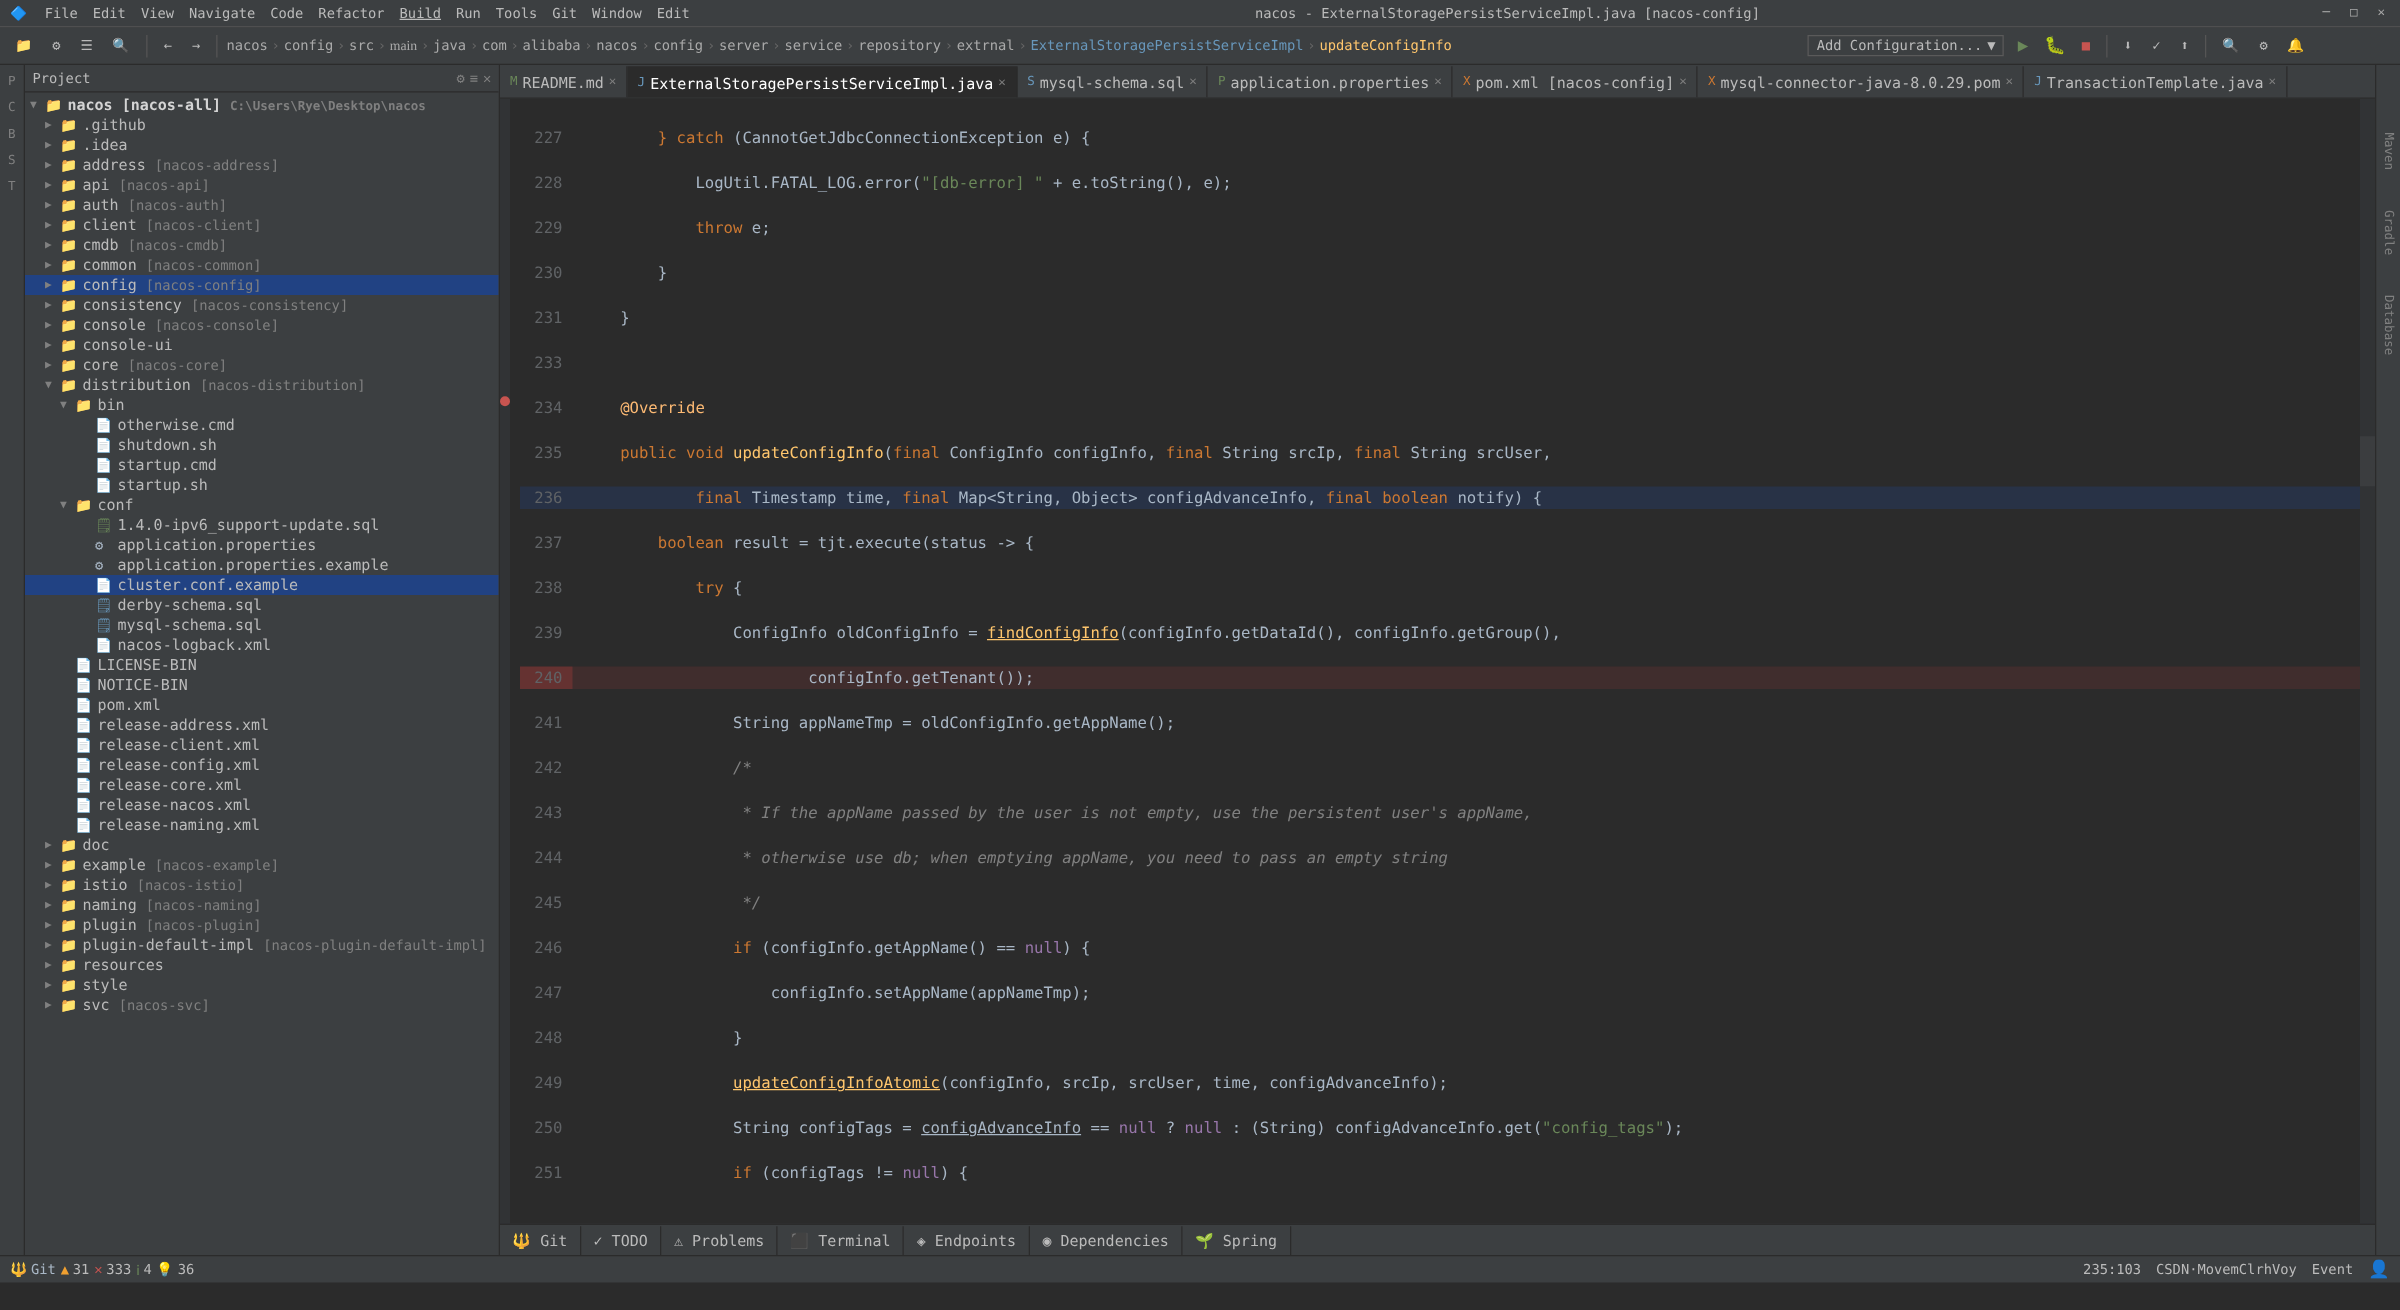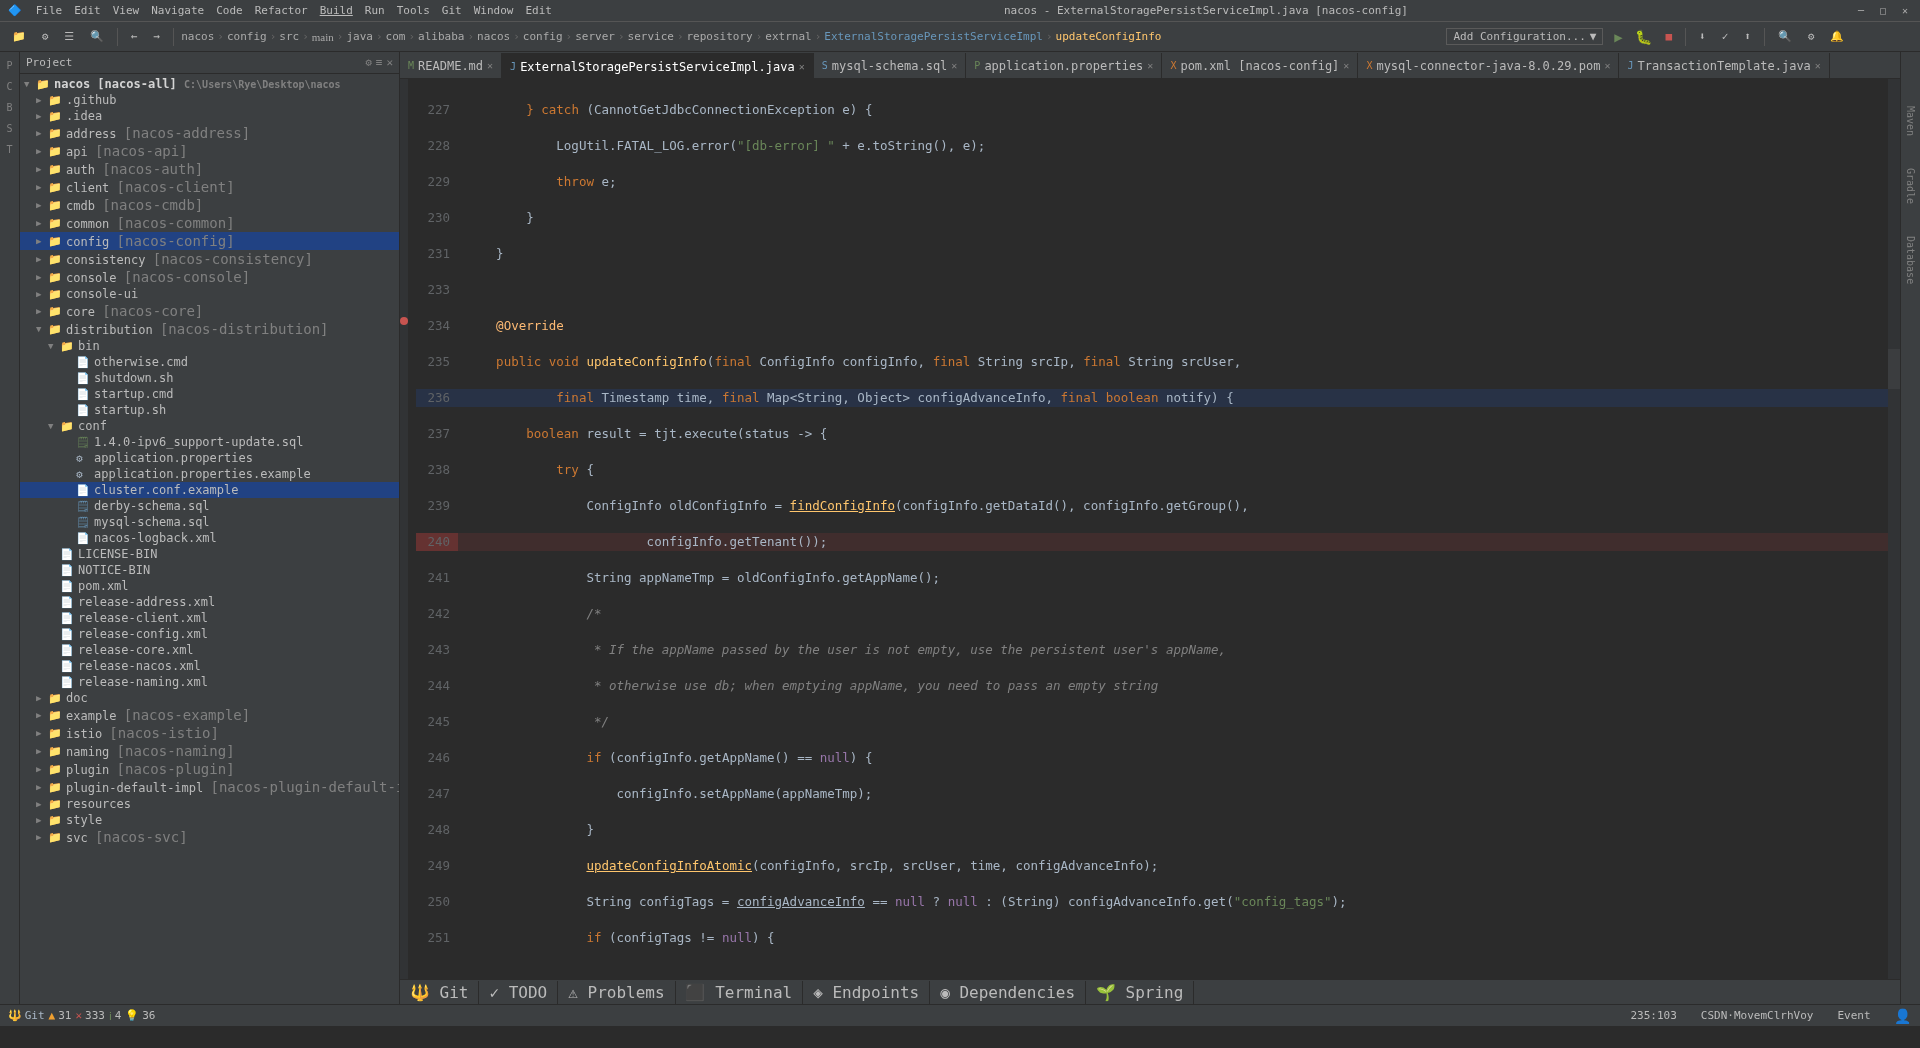--- a/index.html
+++ b/index.html
@@ -31,21 +31,21 @@
     #project-tree-content::-webkit-scrollbar { width: 6px; }
     #project-tree-content::-webkit-scrollbar-track { background: #3c3f41; }
     #project-tree-content::-webkit-scrollbar-thumb { background: #555; }
 
     .tree-item { display: flex; align-items: center; padding: 1px 0; cursor: pointer; white-space: nowrap; font-size: 12px; }
     .tree-item.selected { background: #214283; }
     .tree-item .indent { display: inline-block; flex-shrink: 0; }
     .tree-item .arrow { width: 12px; display: inline-block; color: #808080; font-size: 9px; flex-shrink: 0; }
     .tree-item .icon { width: 16px; display: inline-block; flex-shrink: 0; margin-right: 2px; font-size: 11px; }
     .tree-item .label { color: #bbbbbb; }
-    .tree-item .label .module { color: #808080; font-size: 14px; }
+    .tree-item .label .module { color: #808080; font-size: 11px; }
     .tree-item .label.root { color: #d4d4d4; font-weight: bold; }
 
     
     #editor-area { flex: 1; display: flex; flex-direction: column; background: #2b2b2b; overflow: hidden; }
     #tabs-bar { height: 27px; background: #3c3f41; display: flex; align-items: flex-end; border-bottom: 1px solid #2b2b2b; overflow-x: auto; }
     #tabs-bar::-webkit-scrollbar { height: 0; }
     .tab { height: 25px; display: flex; align-items: center; padding: 0 8px; font-size: 12px; color: #bbbbbb; border-right: 1px solid #2b2b2b; cursor: pointer; white-space: nowrap; gap: 4px; flex-shrink: 0; }
     .tab.active { background: #2b2b2b; color: #ffffff; border-top: 2px solid transparent; }
     .tab .tab-close { font-size: 10px; color: #808080; }
     .tab .tab-icon { font-size: 10px; }
@@ -69,27 +69,27 @@
     .annot { color: #fdba74; }
     .underline { text-decoration: underline; }
 
     
     #scroll-map { width: 12px; background: #313335; position: relative; }
     .scroll-highlight { background: rgba(255,255,255,0.05); width: 100%; height: 40px; position: absolute; top: 30%; }
 
     
     #status-bar { height: 22px; background: #3c3f41; display: flex; align-items: center; padding: 0 8px; font-size: 11px; color: #bbbbbb; border-top: 1px solid #2b2b2b; gap: 16px; }
     #status-bar .left { display: flex; align-items: center; gap: 4px; }
-    #status-bar .right { margin-left: auto; display: flex; align-items: center; gap: 24px; }
+    #status-bar .right { margin-left: auto; display: flex; align-items: center; gap: 12px; }
     #status-bar .status-item { display: flex; align-items: center; gap: 3px; cursor: pointer; }
     #status-bar .git-item { color: #a9b7c6; }
 
     
     #bottom-tabs { height: 25px; background: #3c3f41; display: flex; align-items: flex-end; border-top: 1px solid #2b2b2b; }
-    .bottom-tab { height: 23px; display: flex; align-items: center; padding: 0 10px; font-size: 16px; color: #bbbbbb; cursor: pointer; border-right: 1px solid #2b2b2b; }
+    .bottom-tab { height: 23px; display: flex; align-items: center; padding: 0 10px; font-size: 12px; color: #bbbbbb; cursor: pointer; border-right: 1px solid #2b2b2b; }
 
     
     #sidebar { width: 20px; background: #3c3f41; border-right: 1px solid #2b2b2b; display: flex; flex-direction: column; align-items: center; gap: 2px; padding-top: 4px; }
     .sidebar-btn { width: 18px; height: 40px; display: flex; align-items: center; justify-content: center; cursor: pointer; color: #808080; font-size: 14px; writing-mode: vertical-rl; text-orientation: mixed; font-size: 9px; }
 
     .code-line { display: flex; min-height: 18px; }
     .line-num { width: 42px; text-align: right; padding-right: 8px; color: #606366; flex-shrink: 0; user-select: none; }
     .line-content { flex: 1; padding-left: 8px; }
 
     .selected-line { background: rgba(33, 66, 131, 0.3); }

